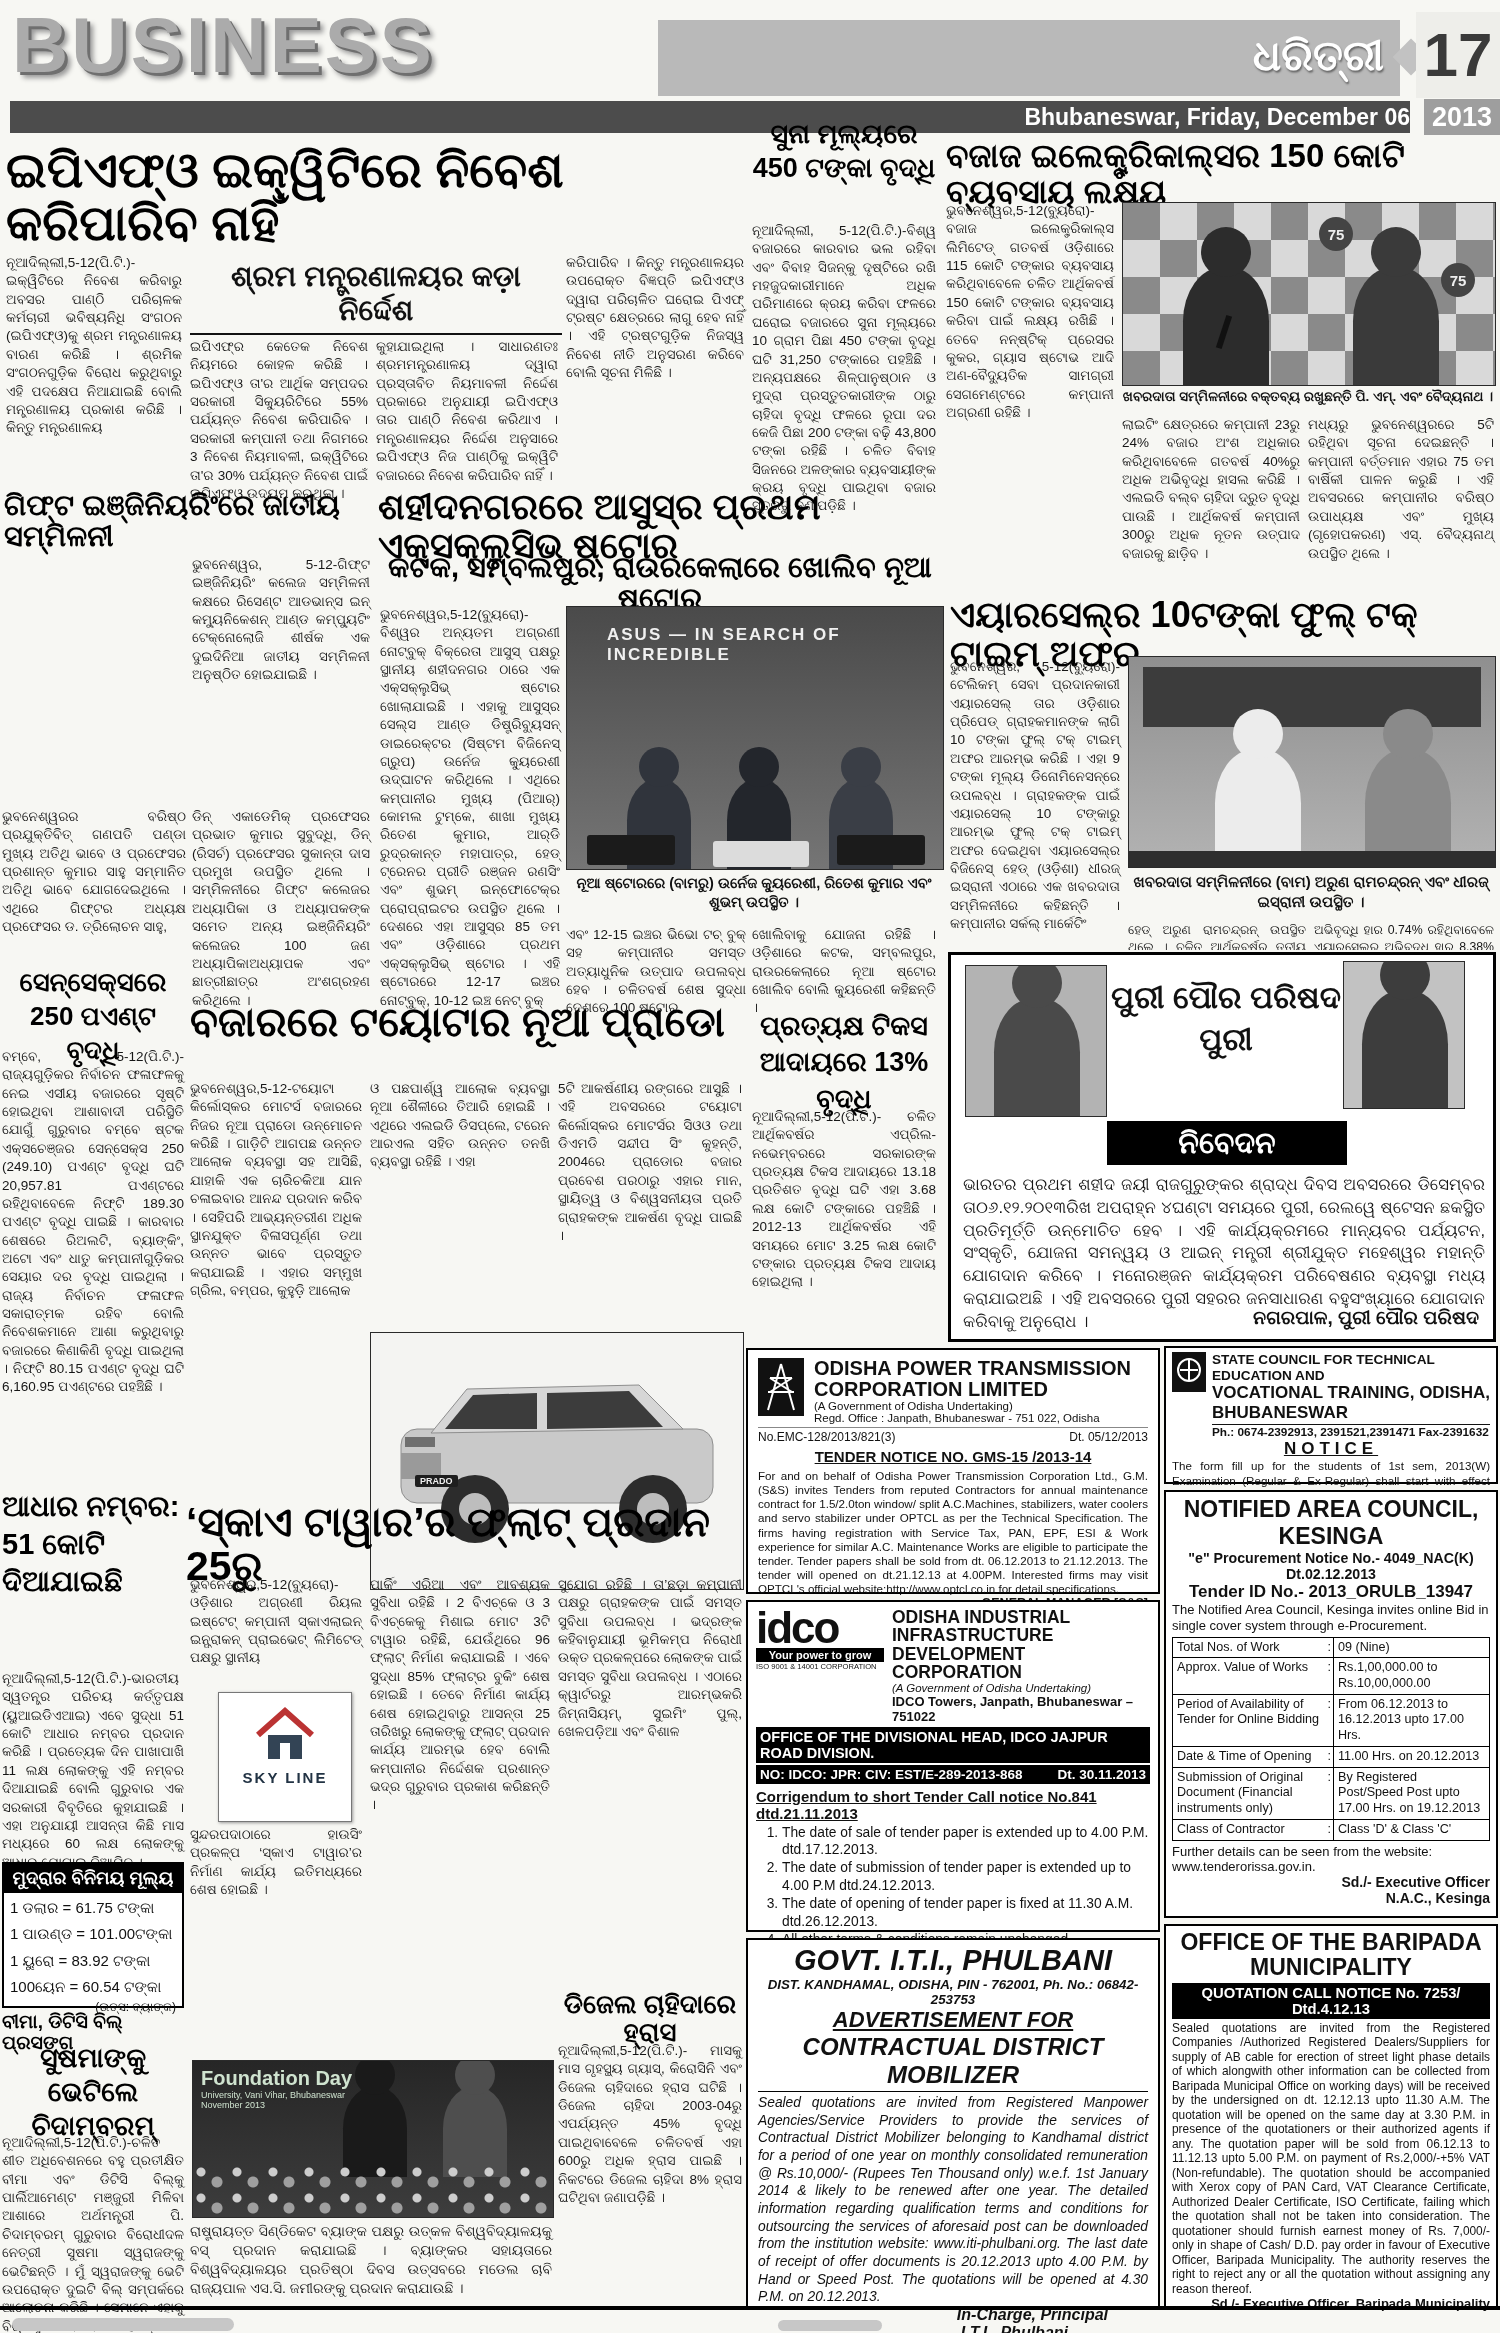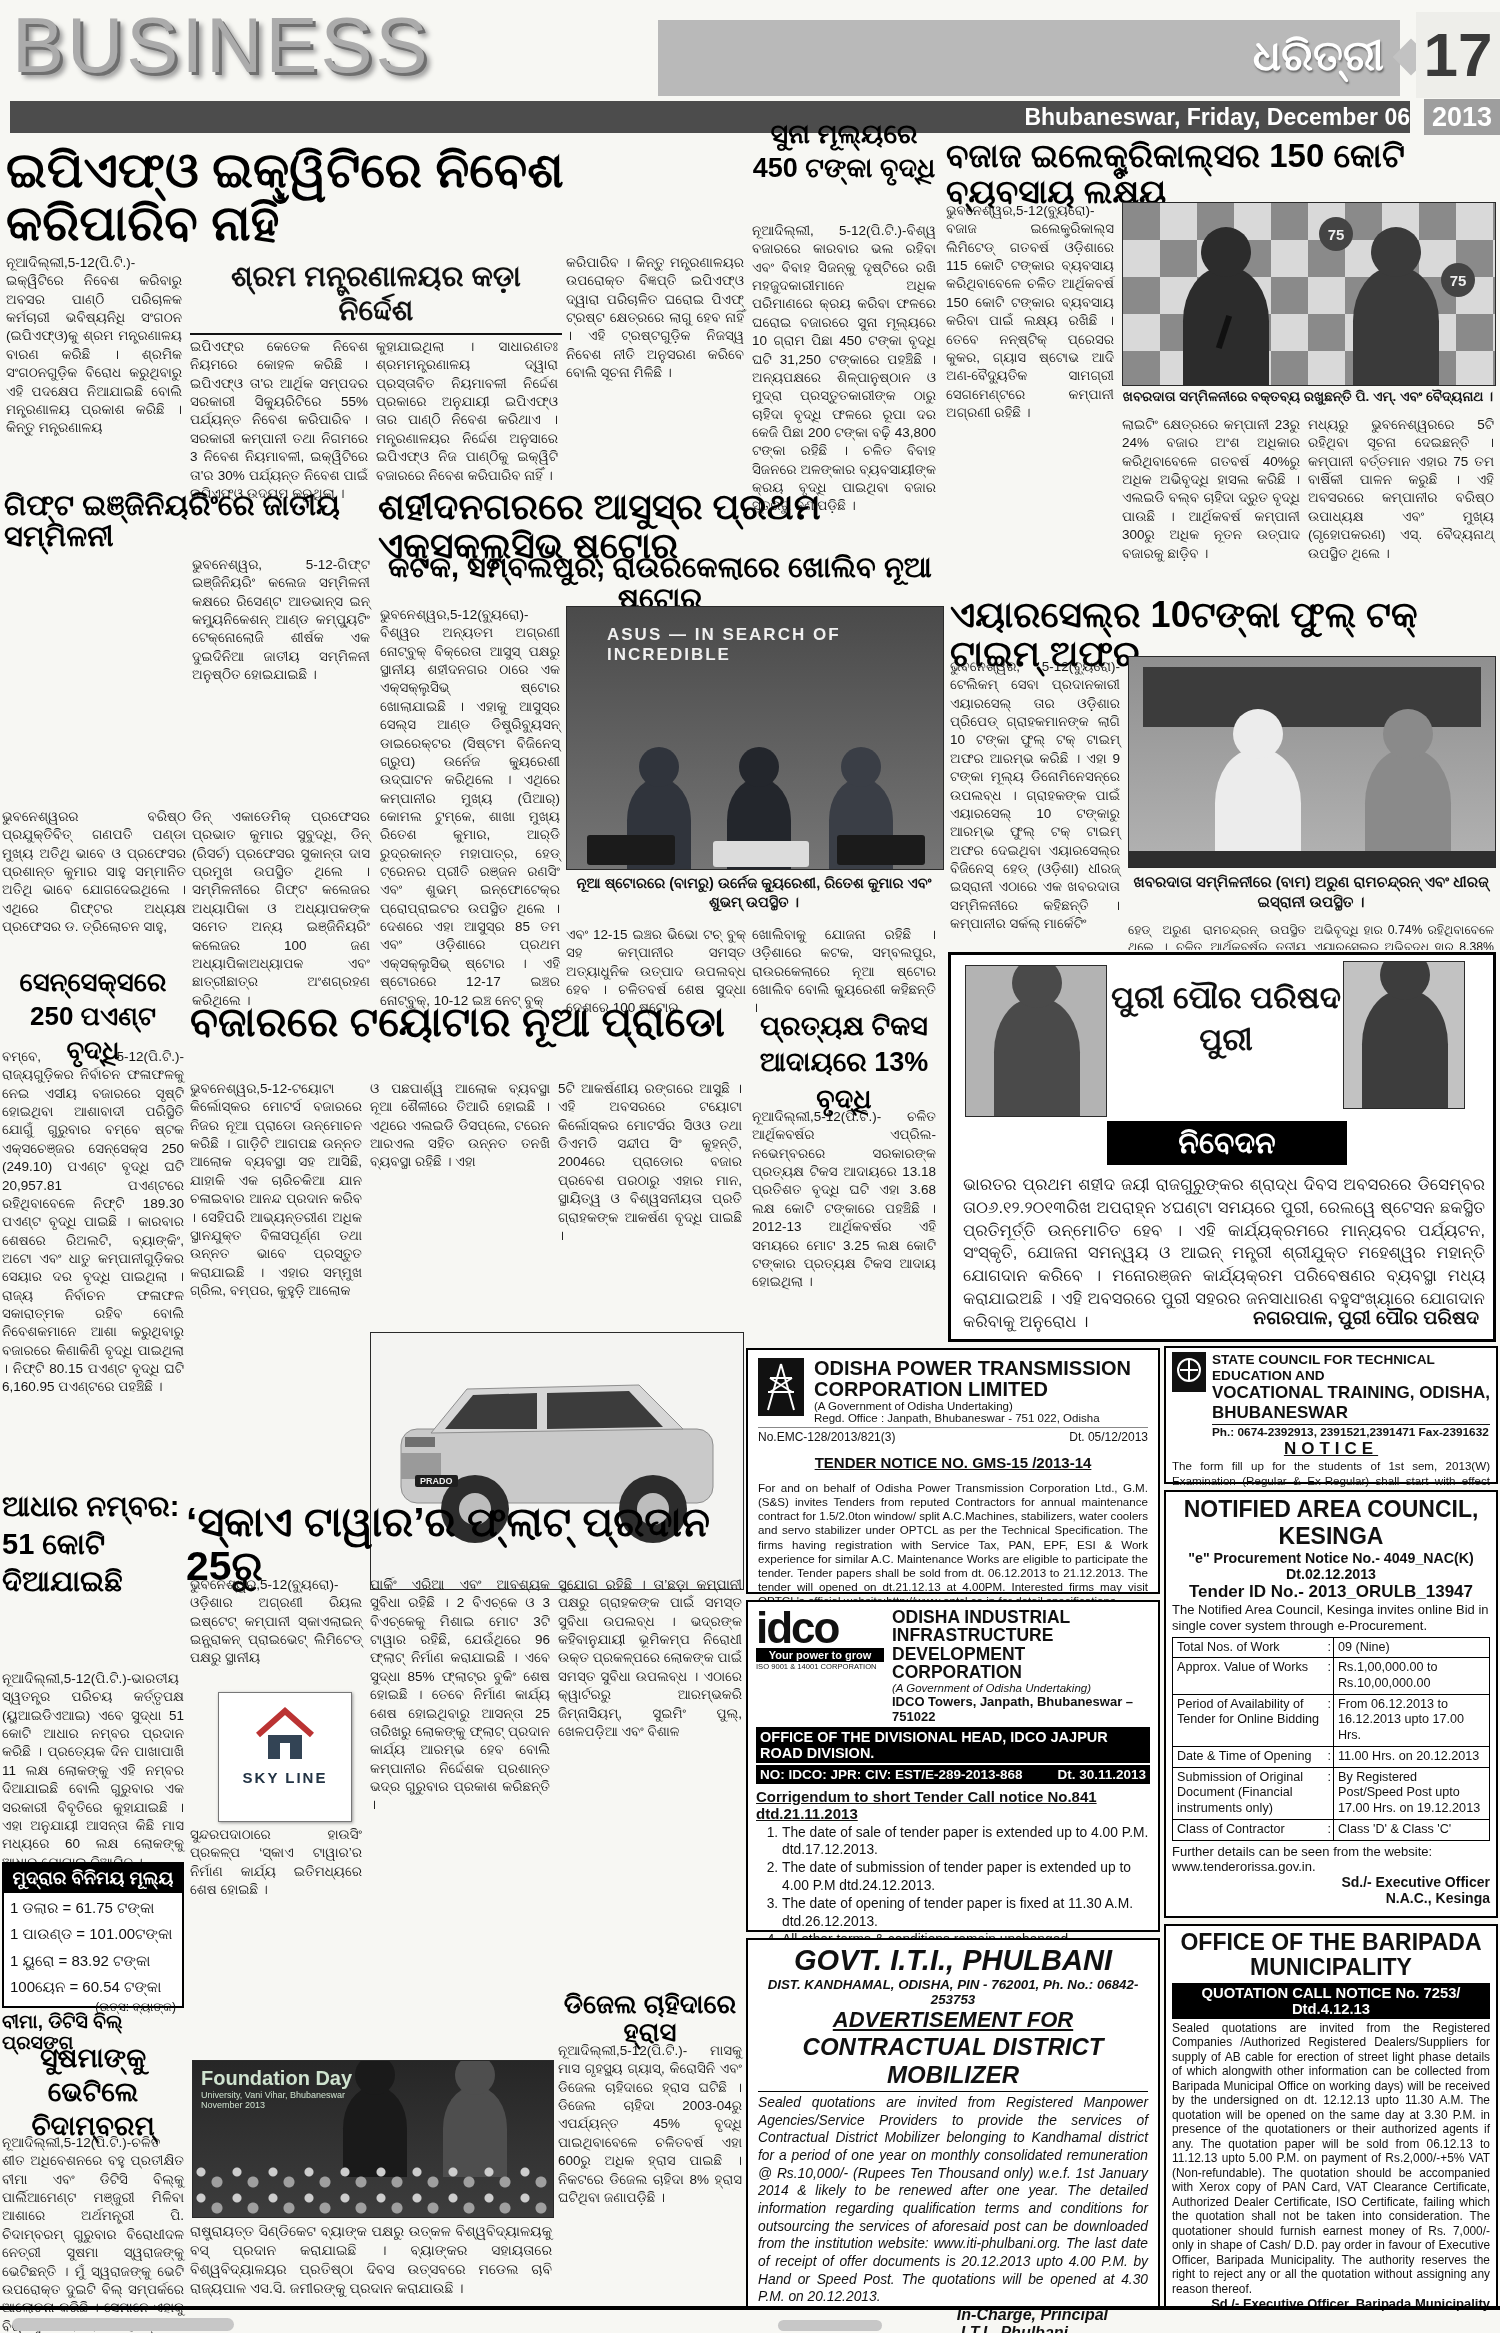--- a/index.html
+++ b/index.html
@@ -34,21 +34,21 @@
   .flowers{position:absolute;left:0;right:0;bottom:0;height:34%;
            background-image:radial-gradient(circle at 8px 8px,#cdcdcd 4px,transparent 5px),
                             radial-gradient(circle at 24px 18px,#9f9f9f 5px,transparent 6px);
            background-size:36px 26px;}
 </style>
 </head>
 <body>
 
 <div class="page">
 
-  <div class="abs" style="left:12px;top:0px;width:640px;height:98px;font-size:78px;font-weight:normal;letter-spacing:3px;color:#ababab;text-shadow:3px 3px 0 #6f6f6f,6px 6px 5px #9a9a9a;">BUSINESS</div>
+  <div class="abs" style="left:12px;top:0px;width:640px;height:98px;font-size:78px;font-weight:bold;letter-spacing:3px;color:#ababab;text-shadow:3px 3px 0 #6f6f6f,6px 6px 5px #9a9a9a;">BUSINESS</div>
   <div class="abs" style="left:658px;top:20px;width:742px;height:76px;background:#b9b9b9;">
     <div style="position:absolute;right:16px;top:12px;font-size:42px;font-weight:bold;color:#fff;text-shadow:1px 2px 2px #666;">ଧରିତ୍ରୀ</div>
   </div>
   <div class="abs" style="left:1398px;top:44px;width:26px;height:26px;background:#c2c2c2;transform:rotate(45deg);"></div>
   <div class="abs" style="left:1416px;top:12px;width:84px;height:86px;background:#eeeeea;text-align:center;">
     <span style="font-size:62px;font-weight:bold;color:#3a3a3a;line-height:86px;">17</span>
   </div>
   <div class="abs" style="left:10px;top:101px;width:1400px;height:32px;background:#4c4c4c;color:#fff;font-weight:bold;font-size:23px;text-align:right;box-sizing:border-box;line-height:32px;">Bhubaneswar, Friday, December 06</div>
   <div class="abs" style="left:1424px;top:99px;width:76px;height:36px;background:#9e9e9e;color:#fff;font-size:27px;font-weight:bold;text-align:center;line-height:36px;">2013</div>
 
@@ -161,21 +161,21 @@
         <div style="font-weight:bold;font-size:20px;line-height:1.05;">ODISHA POWER TRANSMISSION</div>
         <div style="font-weight:bold;font-size:20px;line-height:1.05;">CORPORATION LIMITED</div>
         <div style="font-size:11.5px;">(A Government of Odisha Undertaking)</div>
         <div style="font-size:11.5px;">Regd. Office : Janpath, Bhubaneswar - 751 022, Odisha</div>
       </div>
     </div>
     <div style="display:flex;justify-content:space-between;font-size:12px;margin-top:3px;border-top:1px solid #888;padding-top:2px;">
       <span>No.EMC-128/2013/821(3)</span>
       <span>Dt. 05/12/2013</span>
     </div>
-    <div style="font-weight:bold;font-size:15px;text-align:center;text-decoration:underline;margin:10px 0;">TENDER NOTICE NO. GMS-15 /2013-14</div>
+    <div style="font-weight:bold;font-size:15px;text-align:center;text-decoration:underline;margin:4px 0;">TENDER NOTICE NO. GMS-15 /2013-14</div>
     <div style="font-size:11.6px;line-height:1.22;text-align:justify;">For and on behalf of Odisha Power Transmission Corporation Ltd., G.M. (S&amp;S) invites Tenders from reputed Contractors for annual maintenance contract for 1.5/2.0ton window/ split A.C.Machines, stabilizers, water coolers and servo stabilizer under OPTCL as per the Technical Specification. The firms having registration with Service Tax, PAN, EPF, ESI &amp; Work experience for similar A.C. Maintenance Works are eligible to participate the tender. Tender papers shall be sold from dt. 06.12.2013 to 21.12.2013. The tender will opened on dt.21.12.13 at 4.00PM. Interested firms may visit OPTCL's official website:http://www.optcl.co.in for detail specifications.</div>
     <div class="sign" style="font-size:12.5px;">GENERAL MANAGER [S&amp;S]</div>
   </div>
 
   <div class="notice" style="left:1164px;top:1346px;width:334px;height:138px;padding:4px 6px;">
     <div style="display:flex;gap:6px;">
       <svg width="34" height="40" viewBox="0 0 34 40">
         <rect x="0" y="0" width="34" height="40" fill="#111"></rect>
         <circle cx="17" cy="18" r="11" fill="none" stroke="#fff" stroke-width="2"></circle>
         <path d="M17 8 L17 28 M8 18 L26 18" stroke="#fff" stroke-width="2"></path>

